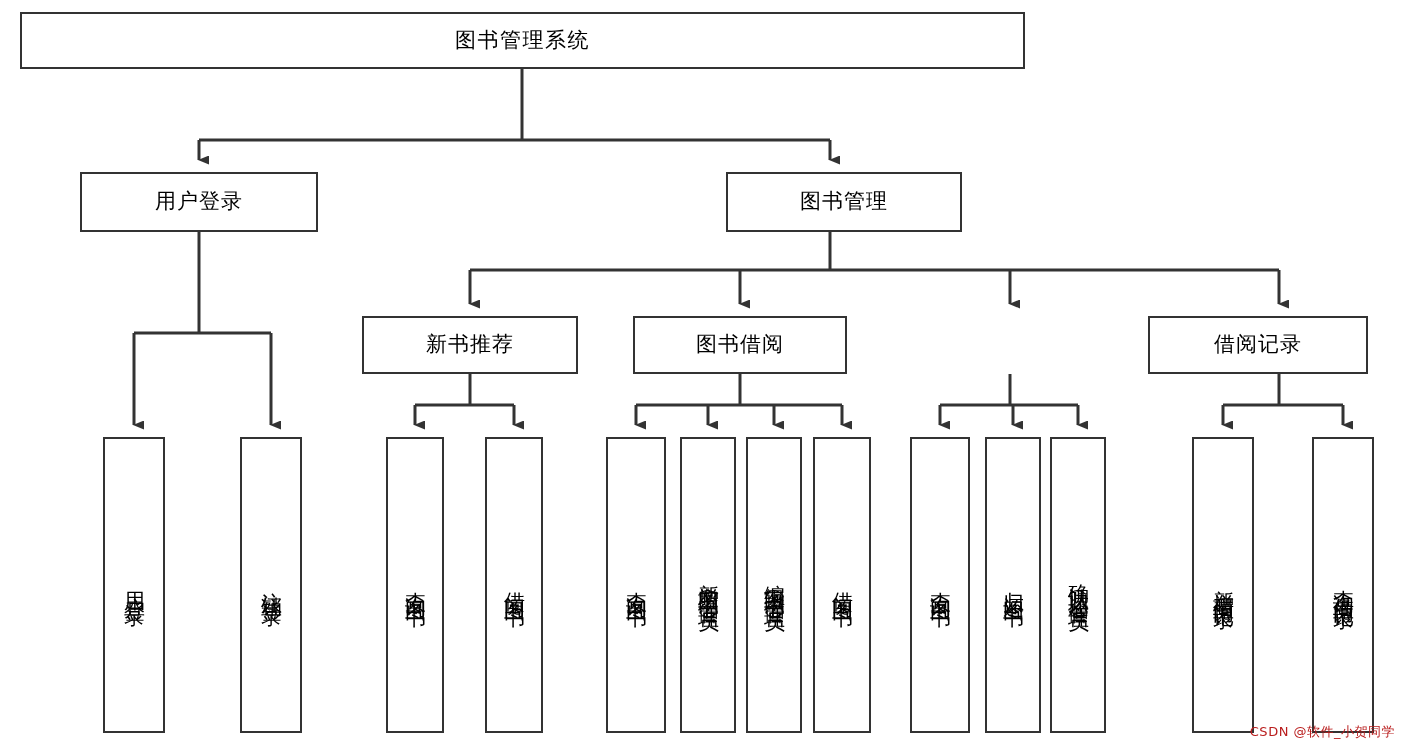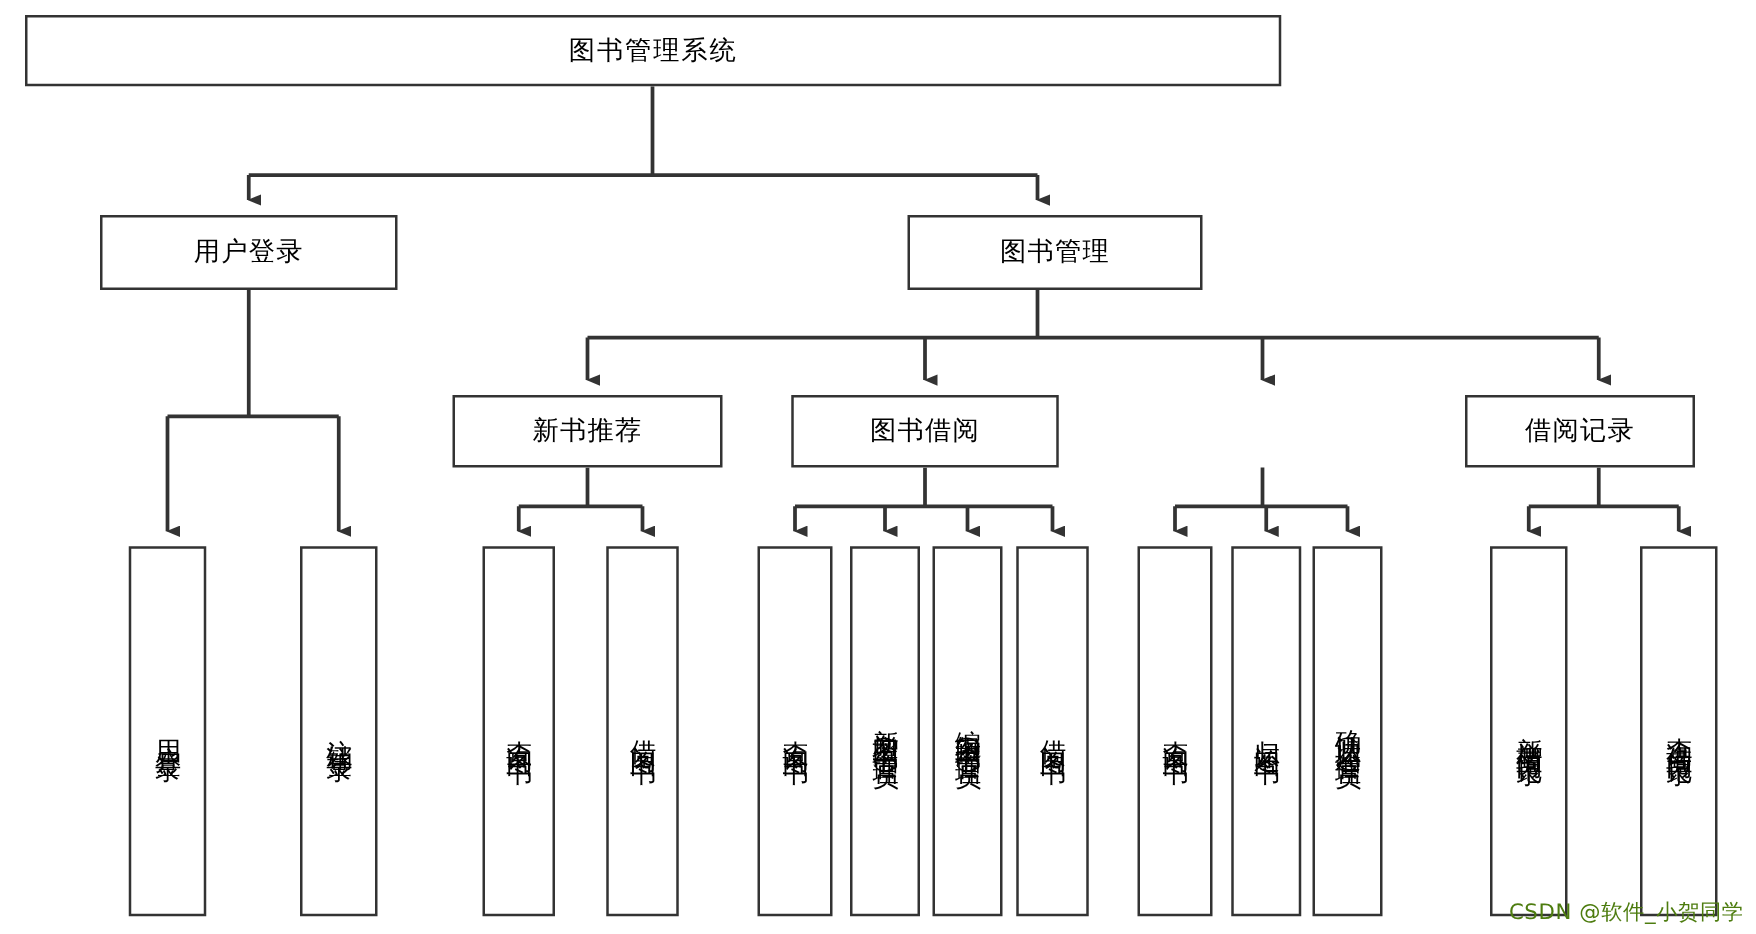--- a/index.html
+++ b/index.html
@@ -64,22 +64,22 @@
     line-height: 1;
     white-space: nowrap;
   }
   .node.v.tall .node-label {
     letter-spacing: 4px;
   }
   #watermark {
     position: absolute;
     right: 10px;
     bottom: 6px;
-    font-size: 17px;
-    color: #4d7c0f;
+    font-size: 13px;
+    color: #b91c1c;
     letter-spacing: 0.5px;
     z-index: 5;
     white-space: nowrap;
     font-family: "DejaVu Sans", "Liberation Sans", sans-serif;
   }
 </style>
 </head>
 <body>
 
 <div id="diagram-root">
@@ -144,21 +144,21 @@
   <div class="node h" style="left:712px; top:172px; width:236px; height:60px;margin-left:14px;">
     <span class="node-label">图书管理</span>
   </div>
 
   <div class="node h" style="left:362px; top:316px; width:216px; height:58px;">
     <span class="node-label">新书推荐</span>
   </div>
   <div class="node h" style="left:633px; top:316px; width:214px; height:58px;">
     <span class="node-label">图书借阅</span>
   </div>
-  <div class="node h" style="left:1172px; top:316px; width:184px; height:58px;">
+  <div class="node h" style="left:1148px; top:316px; width:220px; height:58px;">
     <span class="node-label">借阅记录</span>
   </div>
 
   <div class="node v" style="left:103px; top:437px; width:62px; height:296px;">
     <span class="node-label">用户登录</span>
   </div>
   <div class="node v" style="left:240px; top:437px; width:62px; height:296px;">
     <span class="node-label">注销登录</span>
   </div>
 

